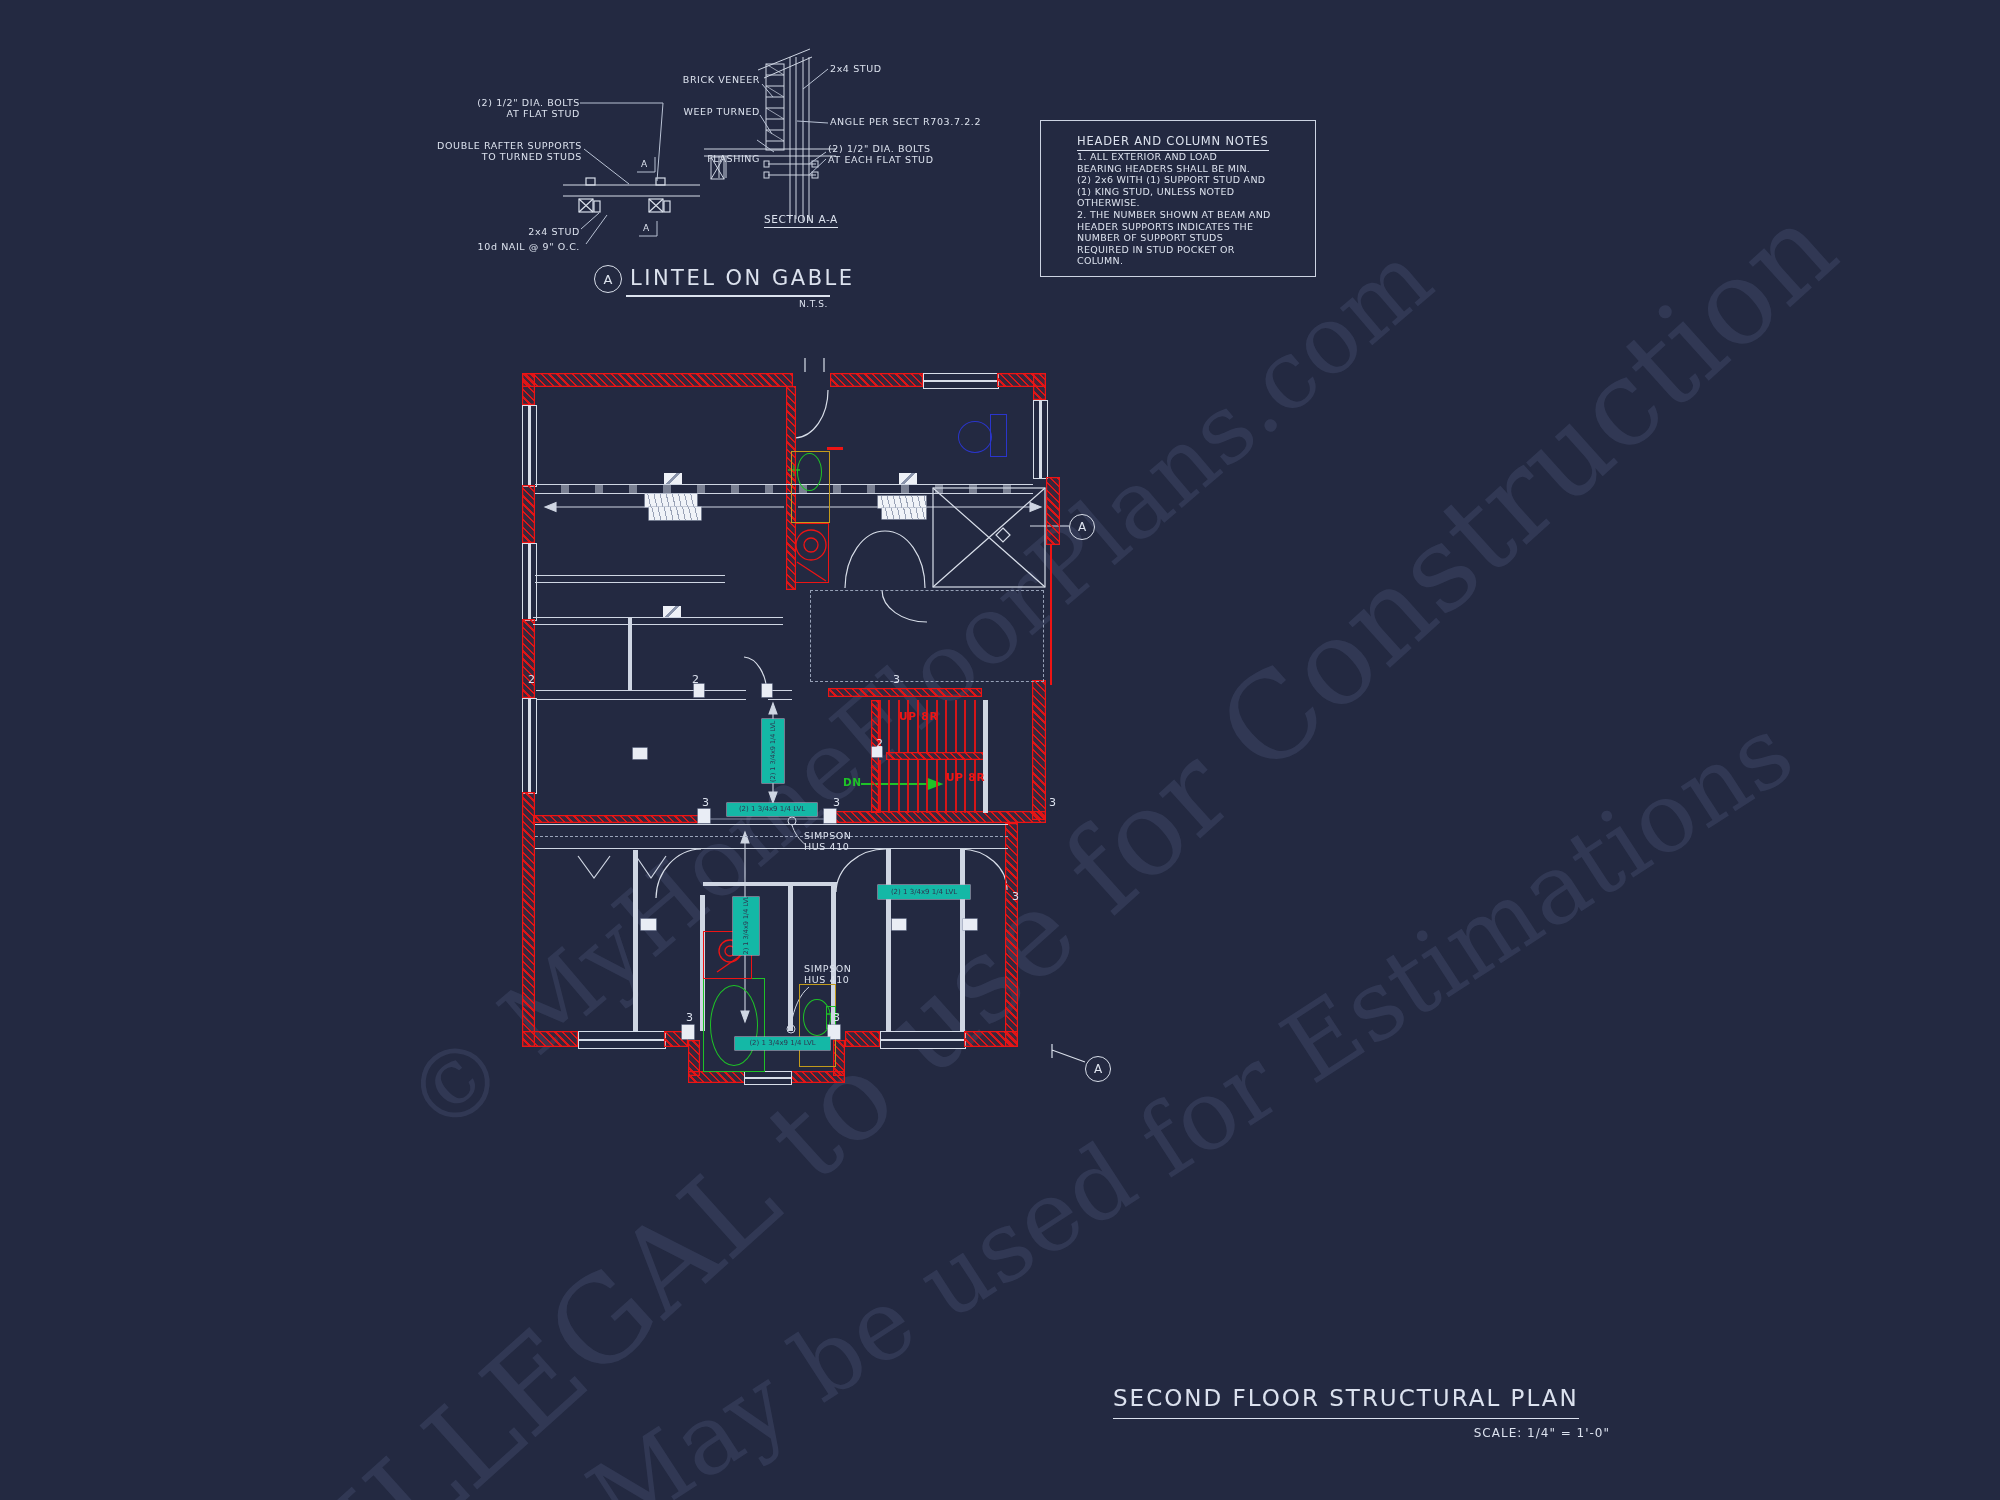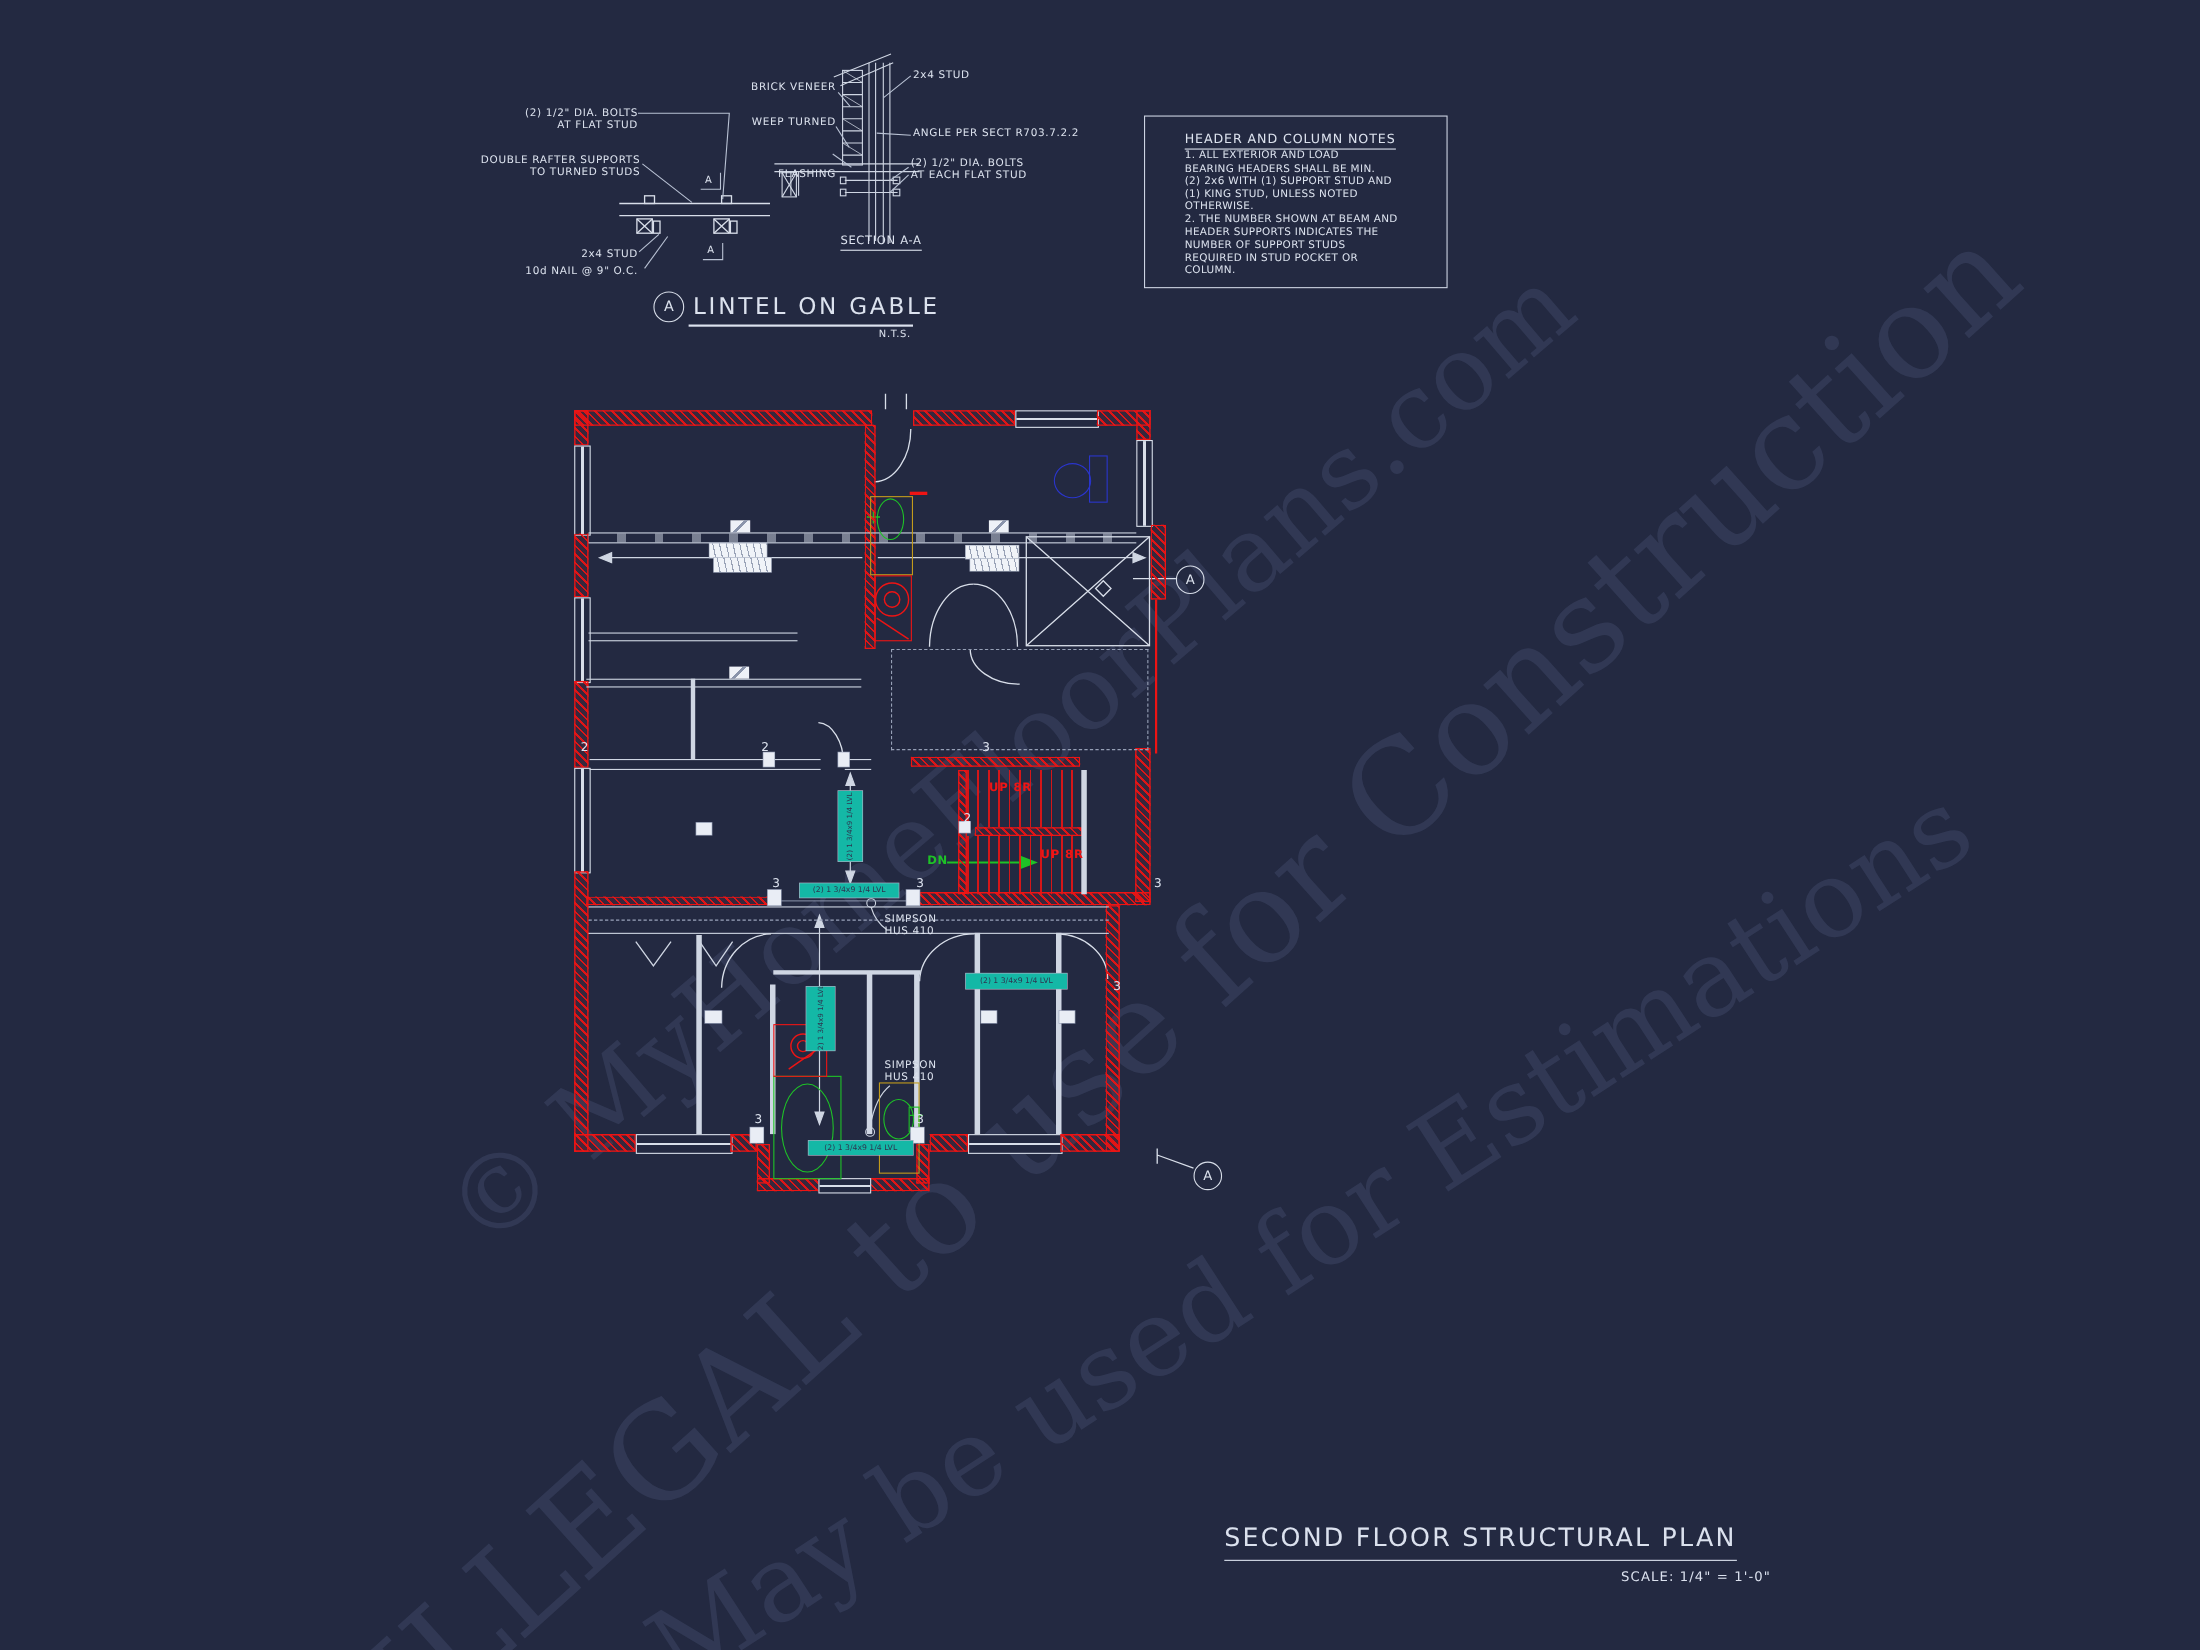--- a/index.html
+++ b/index.html
@@ -205,21 +205,21 @@
   <span class="cadtext" style="left:643px;top:223px;font-size:9px;">A</span>
   <span class="cadtext underline" style="left:764px;top:213px;font-size:10.5px;">SECTION A-A</span>
 
   <div class="bubble" style="left:594px;top:265px;width:26px;height:26px;font-size:13px;">
     <span>A</span>
   </div>
   <span class="cadtext" style="left:630px;top:266px;font-size:21px;letter-spacing:2.5px;">LINTEL ON GABLE</span>
   <div class="abs" style="left:626px;top:295px;width:204px;height:1.5px;background:#dce2ee;"></div>
   <span class="cadtext" style="left:740px;top:299px;width:88px;font-size:9px;text-align:right;">N.T.S.</span>
 
-  <div class="notesbox" style="left:1040px;top:105px;width:228px;padding-left:36px;">
+  <div class="notesbox" style="left:1040px;top:120px;width:228px;padding-left:36px;">
     <span class="t">HEADER AND COLUMN NOTES</span>
     <div class="p">1. ALL EXTERIOR AND LOAD
 BEARING HEADERS SHALL BE MIN.
 (2) 2x6 WITH (1) SUPPORT STUD AND
 (1) KING STUD, UNLESS NOTED
 OTHERWISE.</div>
     <div class="p">2. THE NUMBER SHOWN AT BEAM AND
 HEADER SUPPORTS INDICATES THE
 NUMBER OF SUPPORT STUDS
 REQUIRED IN STUD POCKET OR

